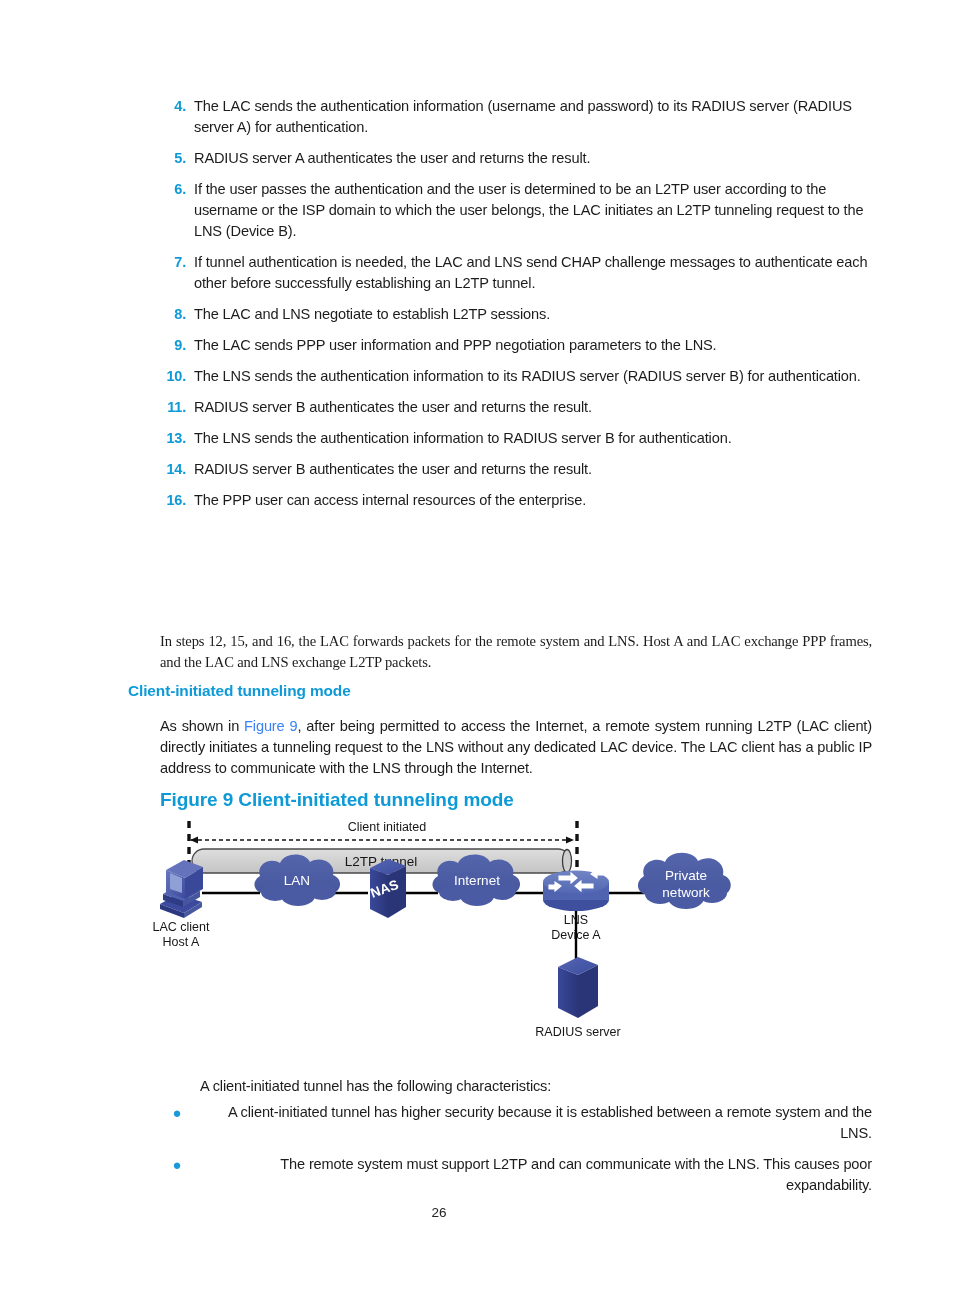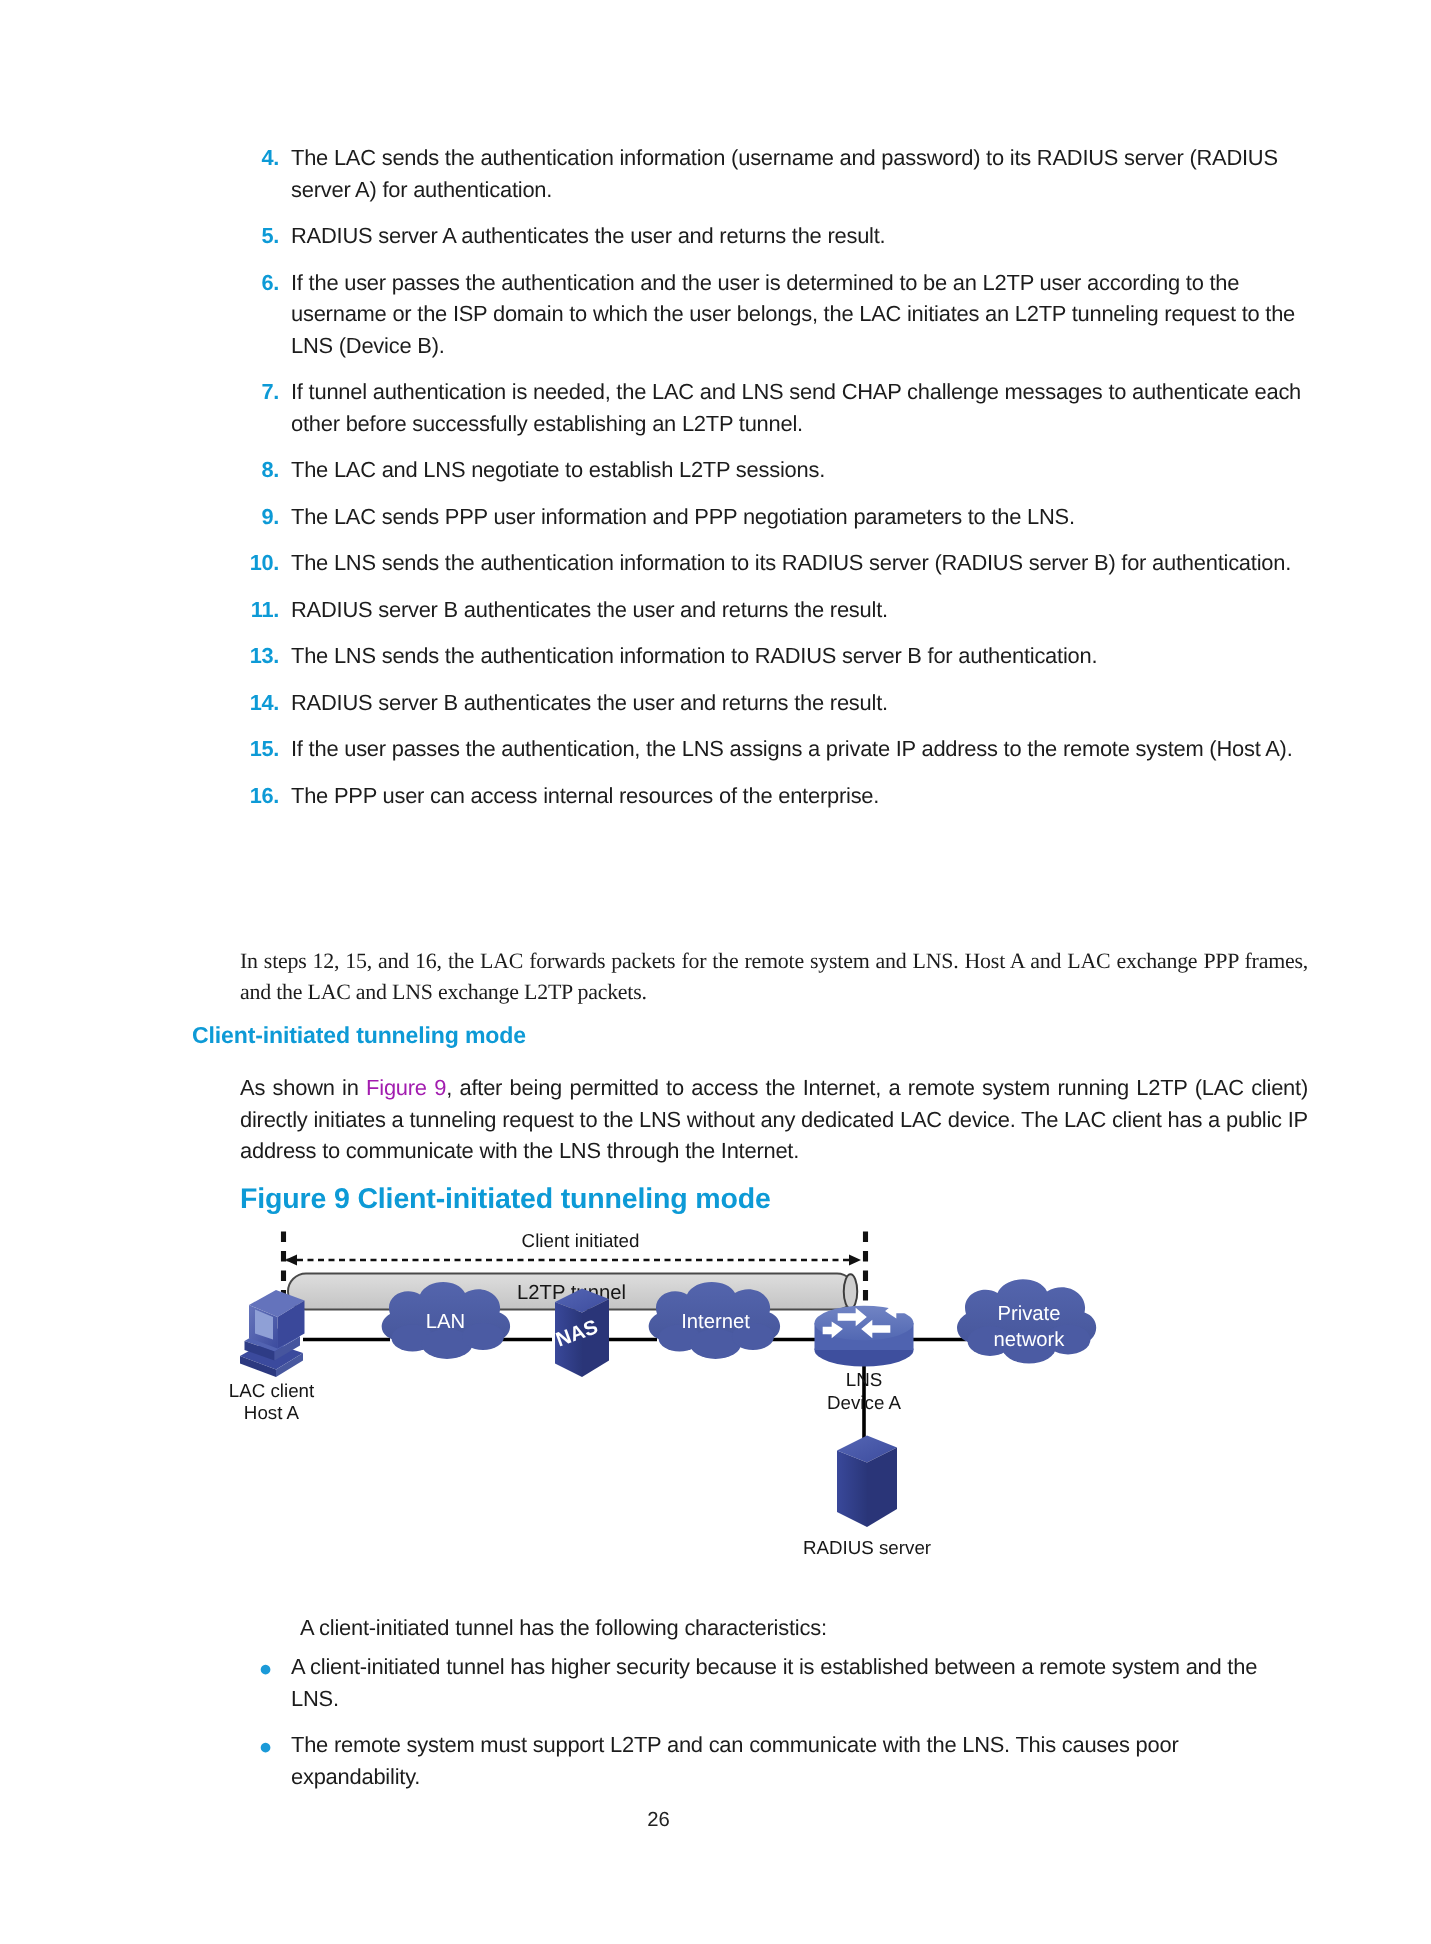--- a/index.html
+++ b/index.html
@@ -84,21 +84,21 @@
   .figcap {
     position: absolute;
     left: 160px;
     top: 789px;
     font-size: 19px;
     font-weight: bold;
     color: #0d9ad6;
     letter-spacing: -0.1px;
   }
 
-  .link { color: #a21caf; }
+  .link { color: #3b82f6; }
 
   
   .para-char {
     top: 1076px;
     margin-left: 40px;
   }
   .bullets {
     position: absolute;
     left: 160px;
     top: 1102px;
@@ -116,20 +116,21 @@
     width: 34px;
     flex: 0 0 34px;
     text-align: center;
   }
   .bul-text {
     font-size: 14.6px;
     line-height: 21px;
     flex: 1 1 auto;
     color: #1c1c1c;
     letter-spacing: -0.15px;
+    text-align: right;
   }
 
   
   .pagenum {
     position: absolute;
     left: 0;
     top: 1205px;
     width: 878px;
     text-align: center;
     font-size: 13.5px;
@@ -200,24 +201,20 @@
       <span class="num-marker">11.</span>
       <span class="num-text">RADIUS server B authenticates the user and returns the result.</span>
     </div>
     <div class="num-item">
       <span class="num-marker">13.</span>
       <span class="num-text">The LNS sends the authentication information to RADIUS server B for authentication.</span>
     </div>
     <div class="num-item">
       <span class="num-marker">14.</span>
       <span class="num-text">RADIUS server B authenticates the user and returns the result.</span>
-    </div>
-    <div class="num-item">
-      <span class="num-marker">15.</span>
-      <span class="num-text">If the user passes the authentication, the LNS assigns a private IP address to the remote system (Host A).</span>
     </div>
     <div class="num-item">
       <span class="num-marker">16.</span>
       <span class="num-text">The PPP user can access internal resources of the enterprise.</span>
     </div>
   </div>
 
   <div class="para para-steps">In steps 12, 15, and 16, the LAC forwards packets for the remote system and LNS. Host A and LAC exchange PPP frames, and the LAC and LNS exchange L2TP packets.</div>
 
   <div class="heading">Client-initiated tunneling mode</div>

